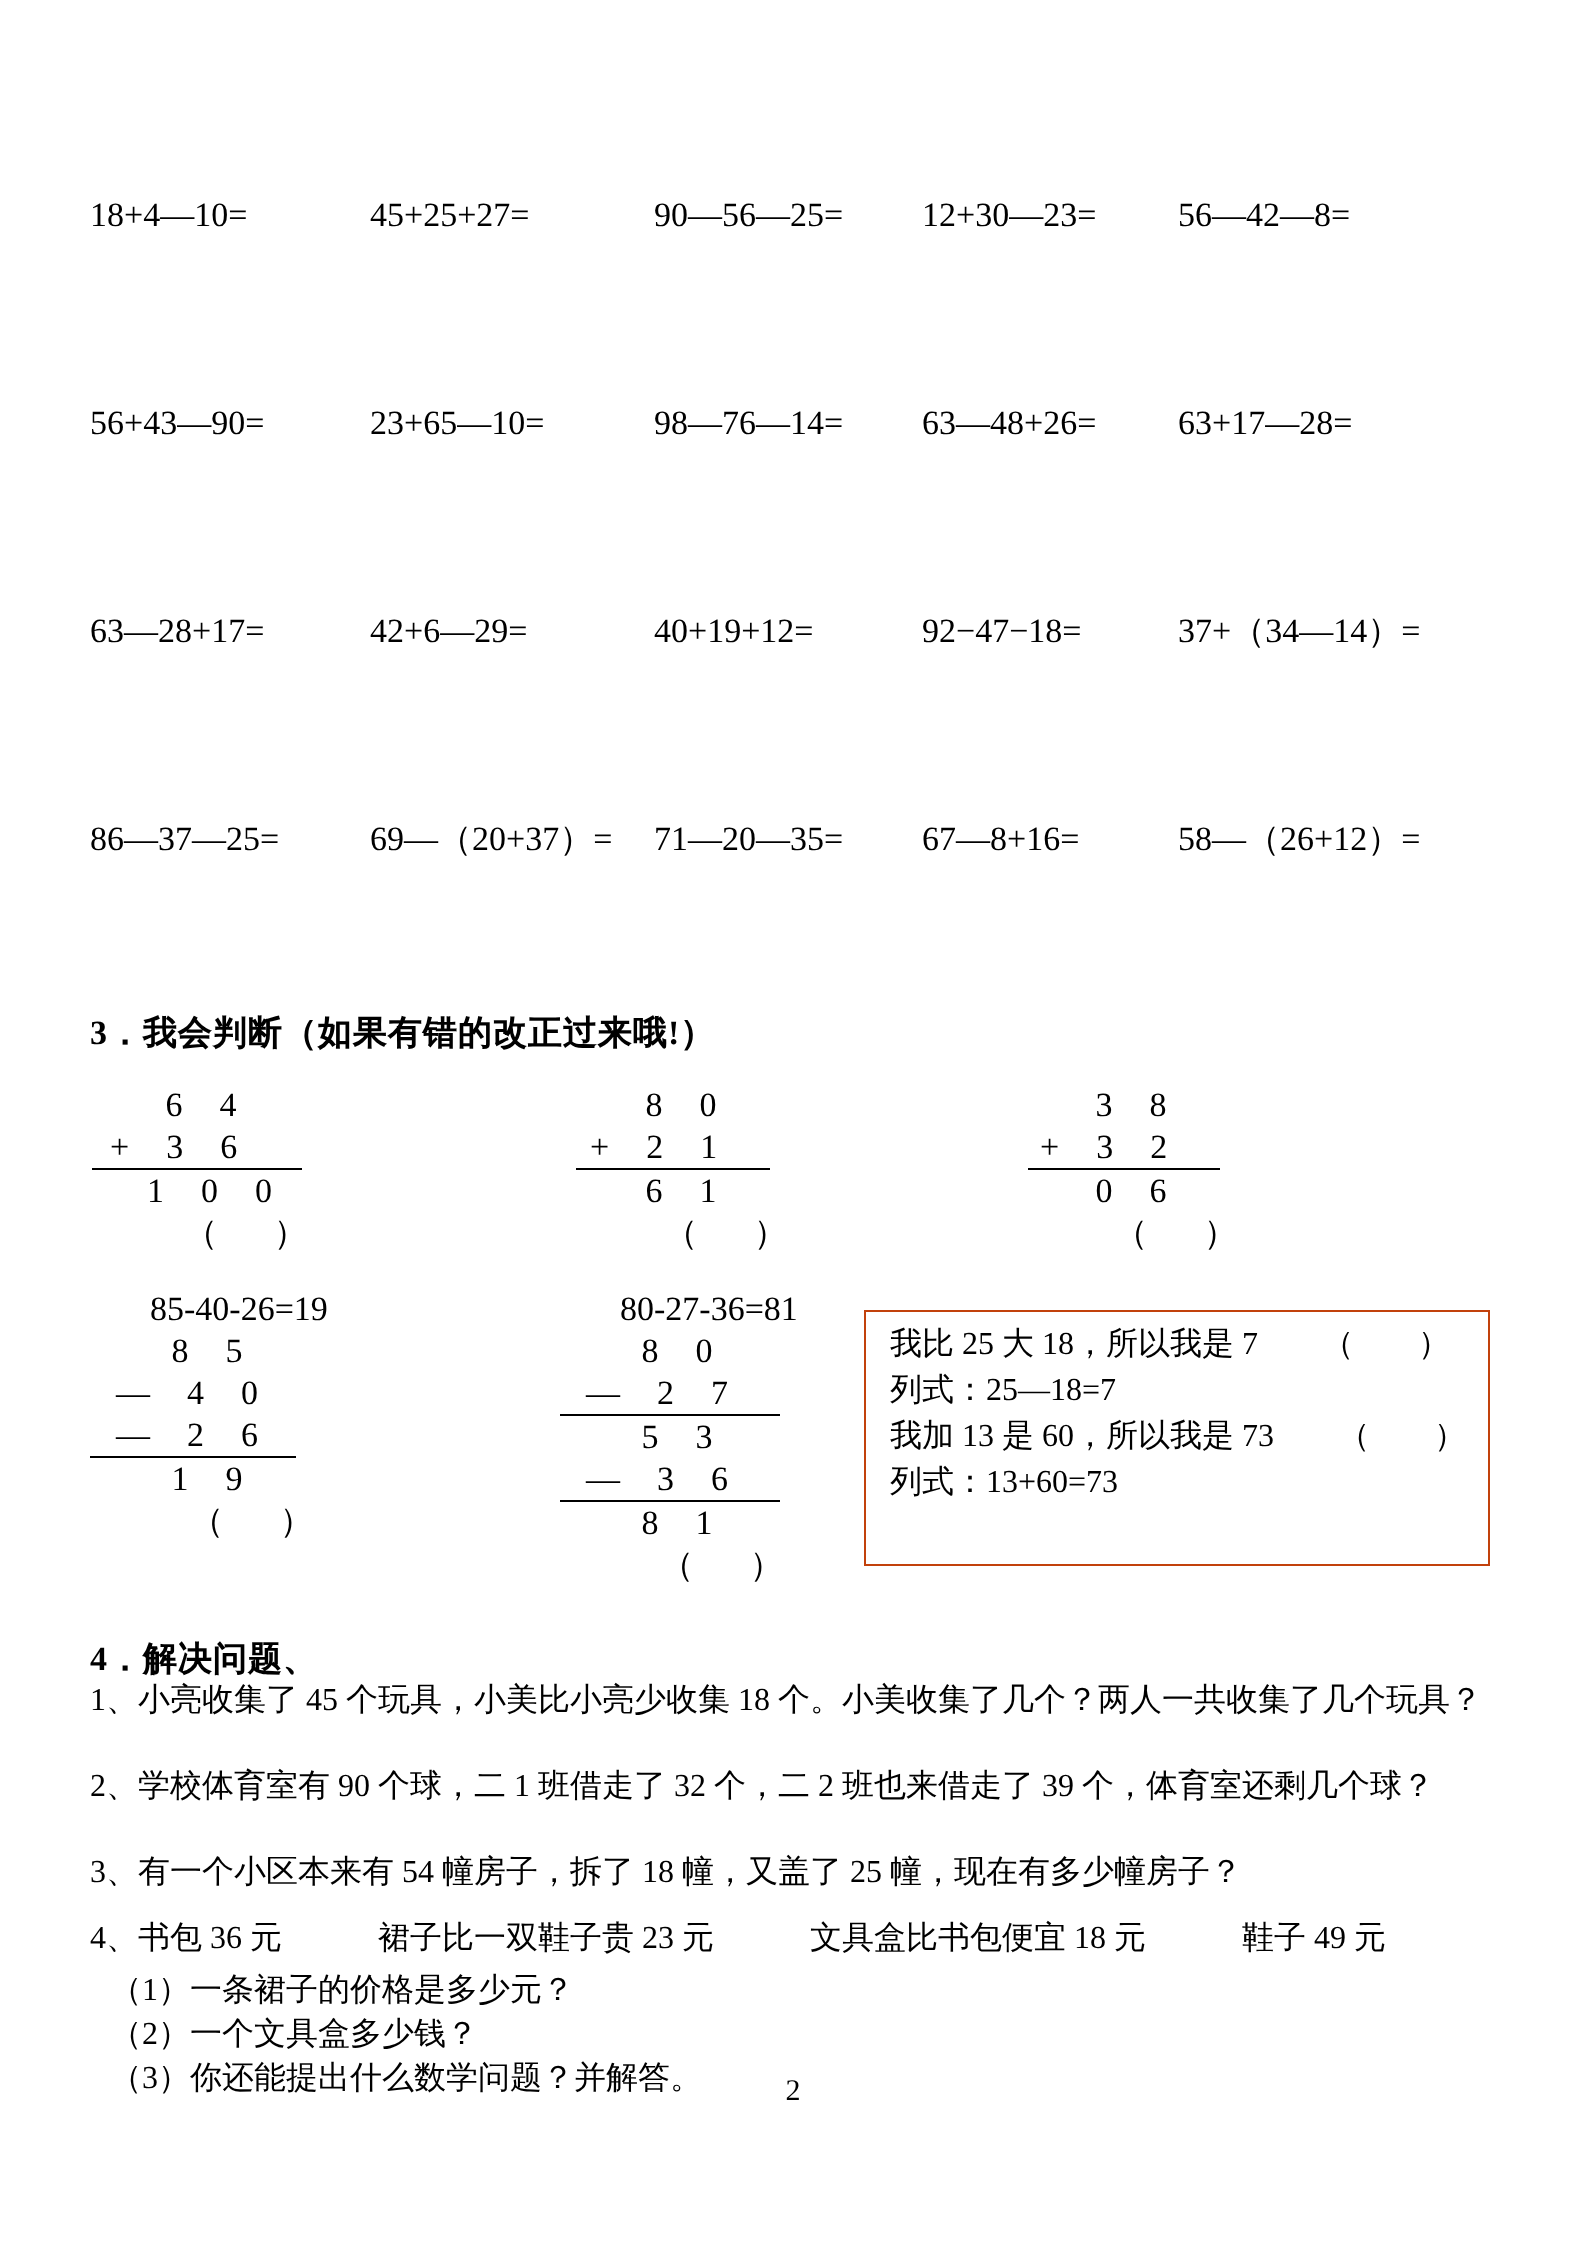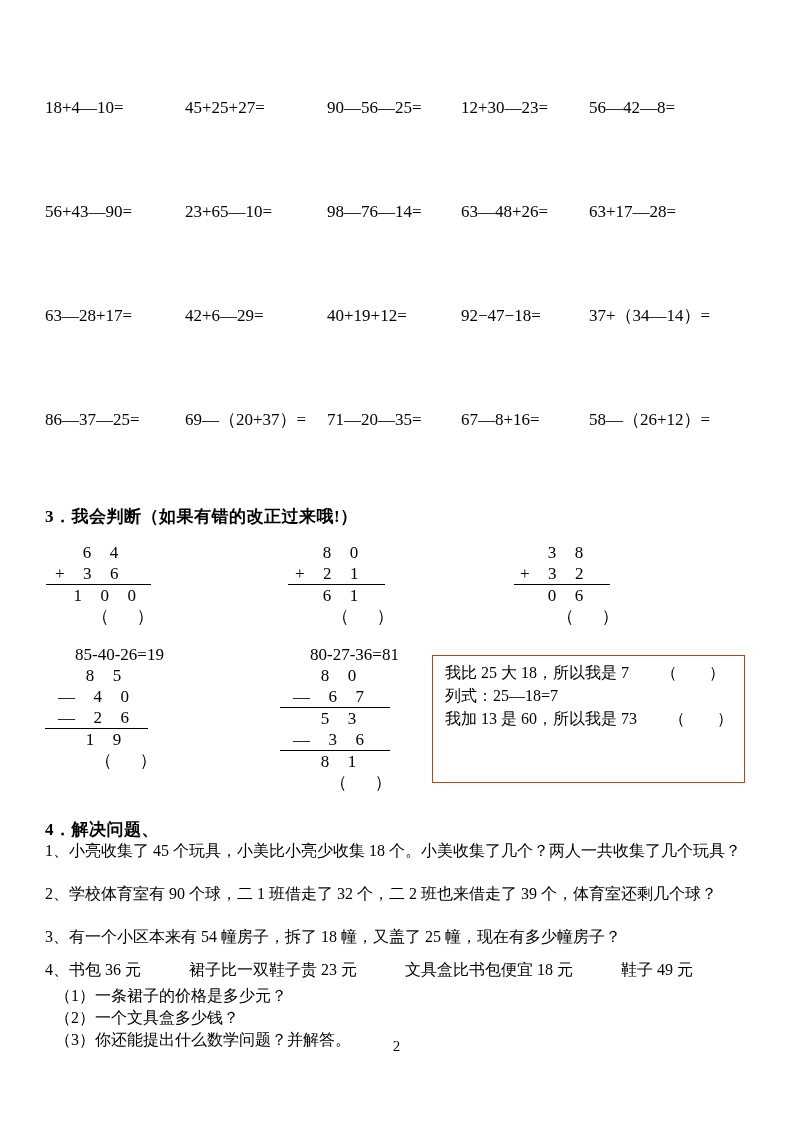--- a/index.html
+++ b/index.html
@@ -115,33 +115,34 @@
     <div class="ln">—  4  0</div>
     <div class="ln">—  2  6</div>
     <div class="rule r-p4"></div>
     <div class="ln">   1  9</div>
     <div class="ln">    （   ）</div>
   </div>
 
   <div class="vp" style="left:293px; top:644px">
     <div class="eq">80-27-36=81</div>
     <div class="ln">   8  0</div>
-    <div class="ln">—  6  7</div>
+    <div class="ln">—  2  7</div>
     <div class="rule r-p5"></div>
     <div class="ln">   5  3</div>
     <div class="ln">—  3  6</div>
     <div class="rule r-p5"></div>
     <div class="ln">   8  1</div>
     <div class="ln">    （   ）</div>
   </div>
 
   <div class="box">
     <div class="bl">我比 25 大 18，所以我是 7　　（　　）</div>
     <div class="bl">列式：25—18=7</div>
     <div class="bl spaced">我加 13 是 60，所以我是 73　　（　　）</div>
+    <div class="bl">列式：13+60=73</div>
   </div>
 
   <div class="sec-title" style="top:818px">4．解决问题、</div>
 
   <div class="para" style="top:841px">1、小亮收集了 45 个玩具，小美比小亮少收集 18 个。小美收集了几个？两人一共收集了几个玩具？</div>
   <div class="para" style="top:884px">2、学校体育室有 90 个球，二 1 班借走了 32 个，二 2 班也来借走了 39 个，体育室还剩几个球？</div>
   <div class="para" style="top:927px">3、有一个小区本来有 54 幢房子，拆了 18 幢，又盖了 25 幢，现在有多少幢房子？</div>
   <div class="para" style="top:960px">4、书包 36 元　　　裙子比一双鞋子贵 23 元　　　文具盒比书包便宜 18 元　　　鞋子 49 元</div>
 
   <div class="para sub" style="top:986px">（1）一条裙子的价格是多少元？</div>

